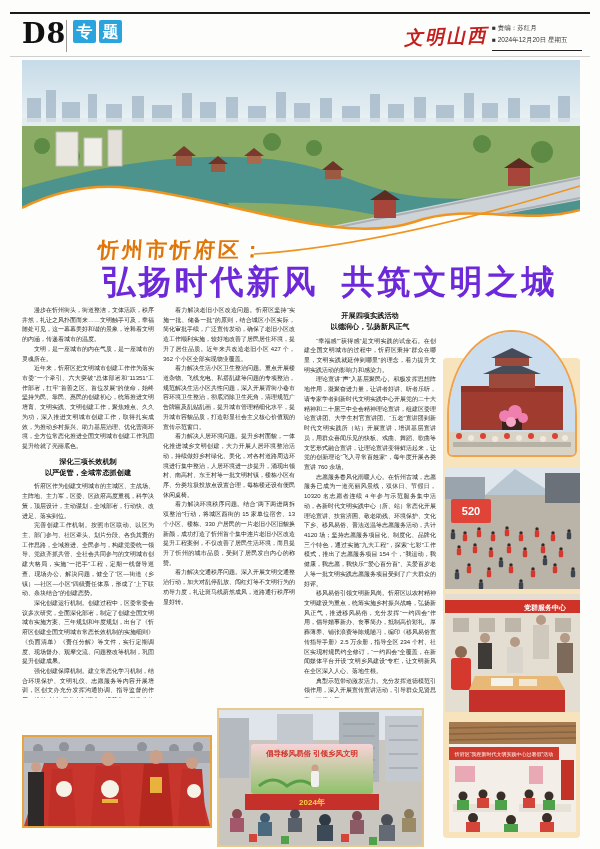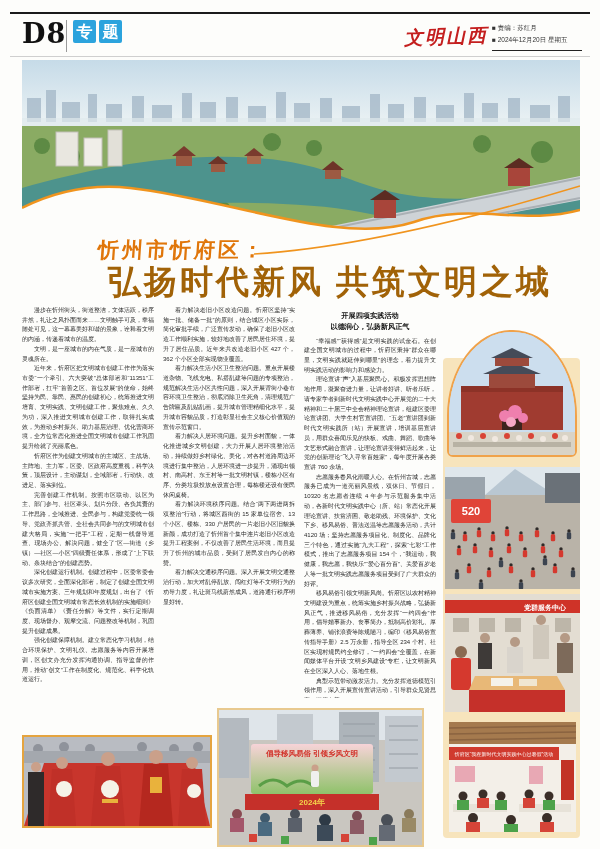--- a/index.html
+++ b/index.html
@@ -14,21 +14,21 @@
   .tab { width:23px; height:23px; background:#2ba3dd; color:#fff; font-weight:bold; font-size:16px; line-height:23px; text-align:center; border-radius:2px; }
   .masthead { position:absolute; right:112px; top:24px; font-family:"DejaVu Serif", serif; font-style:italic; font-weight:bold; font-size:19px; color:#c41f1f; letter-spacing:2px; transform:rotate(-2deg); }
   .pubinfo { position:absolute; right:18px; top:22px; width:90px; font-size:6.5px; color:#333; line-height:1.9; border-bottom:1px solid #222; padding-bottom:3px; }
   .hdr-rule { position:absolute; left:10px; top:56px; width:580px; height:1px; background:#cfcfcf; }
 
   
   .main-photo { position:absolute; left:22px; top:60px; width:558px; height:196px; }
 
   
   .kicker { position:absolute; left:98px; top:236px; font-family:"DejaVu Serif", serif; font-weight:bold; font-size:21px; color:#e0760a; letter-spacing:3px; transform:skewX(-4deg); }
-  .title { position:absolute; left:70px; top:260px; width:520px; text-align:center; font-size:33px; font-weight:900; color:#a16207; letter-spacing:3px; font-family:Liberation Sans, sans-serif; }
+  .title { position:absolute; left:70px; top:260px; width:520px; text-align:center; font-size:33px; font-weight:900; color:#6d28d9; letter-spacing:3px; font-family:Liberation Mono, monospace; }
 
   
   .col { position:absolute; top:306px; width:132px; height:392px; overflow:hidden; font-size:6px; line-height:1.62; color:#2a2a2a; text-align:justify; }
   .col-1 { left:22px; } .col-2 { left:163px; } .col-3 { left:304px; }
   .col p { text-indent:2em; margin:0; }
   .col .subhead { font-weight:bold; font-size:7.2px; text-align:center; text-indent:0; white-space:pre-line; margin:5px 0 4px; color:#111; line-height:1.5; }
 
   
   .sidebar-panel { position:absolute; left:443px; top:358px; width:137px; height:480px; background:#f7e4bc; border-radius:4px; }
   .ph { position:absolute; overflow:hidden; }
@@ -147,20 +147,22 @@
     </svg>
   </div>
 
   <div class="kicker">忻州市忻府区：</div>
   <h1 class="title">弘扬时代新风 共筑文明之城</h1>
 
   <div class="col col-1">
     <p>漫步在忻州街头，街道整洁，文体活跃，秩序井然，礼让之风扑面而来……文明触手可及，幸福随处可见，这一幕幕美好和谐的景象，诠释着文明的内涵，传递着城市的温度。</p>
     <p>文明，是一座城市的内在气质，是一座城市的灵魂所在。</p>
     <p>近年来，忻府区把文明城市创建工作作为落实市委“一个牵引、六大突破”总体部署和“11351”工作部署，扛牢“首善之区、首位发展”的使命，始终坚持为民、靠民、惠民的创建初心，统筹推进文明培育、文明实践、文明创建工作，聚焦难点、久久为功，深入推进文明城市创建工作，取得扎实成效，为推动乡村振兴、助力基层治理、优化营商环境，全方位常态化推进全国文明城市创建工作巩固提升绘就了亮丽底色。</p>
+    <div class="subhead">深化三项长效机制
+以严促管，全域常态抓创建</div>
     <p>忻府区作为创建文明城市的主城区、主战场、主阵地、主力军，区委、区政府高度重视，科学决策，顶层设计，主动谋划，全域部署，行动快、改进足、落实到位。</p>
     <p>完善创建工作机制。按照市区联动、以区为主、部门参与、社区牵头、划片分段、各负其责的工作思路，全域推进、全民参与，构建党委统一领导、党政齐抓共管、全社会共同参与的文明城市创建大格局，实施“一把手”工程，定期一线督导巡查、现场办公、解决问题，健全了“区—街道（乡镇）—社区—小区”四级责任体系，形成了“上下联动、条块结合”的创建态势。</p>
     <p>深化创建运行机制。创建过程中，区委常委会议多次研究，全面深化部署，制定了创建全国文明城市实施方案、三年规划和年度规划，出台了《忻府区创建全国文明城市常态长效机制的实施细则》《负面清单》《责任分解》等文件，实行定期调度、现场督办、观摩交流、问题整改等机制，巩固提升创建成果。</p>
     <p>强化创建保障机制。建立常态化学习机制，结合环境保护、文明礼仪、志愿服务等内容开展培训，区创文办充分发挥沟通协调、指导监督的作用，推动“创文”工作在制度化、规范化、科学化轨道运行。</p>
 
   </div>
   <div class="col col-2">
     <p>着力解决老旧小区改造问题。忻府区坚持“实施一批、储备一批”的原则，结合城区小区实际，简化审批手续，广泛宣传发动，确保了老旧小区改造工作顺利实施，较好地改善了居民居住环境，提升了居住品质。近年来共改造老旧小区 427 个，362 个小区全部实现物业覆盖。</p>
     <p>着力解决生活小区卫生整治问题。重点开展楼道杂物、飞线充电、私搭乱建等问题的专项整治，规范解决生活小区共性问题，深入开展背街小巷市容环境卫生整治，彻底消除卫生死角，清理规范广告牌匾及乱贴乱画，提升城市管理精细化水平，提升城市容貌品质，打造彰显社会主义核心价值观的宣传示范窗口。</p>
     <p>着力解决人居环境问题。提升乡村面貌，一体化推进城乡文明创建，大力开展人居环境整治活动，持续做好乡村绿化、美化，对各村道路周边环境进行集中整治，人居环境进一步提升，涌现出顿村、南高村、东王村等一批文明村镇，楼栋小区有序、分类垃圾投放点设置合理，每栋楼还设有便民休闲桌椅。</p>

